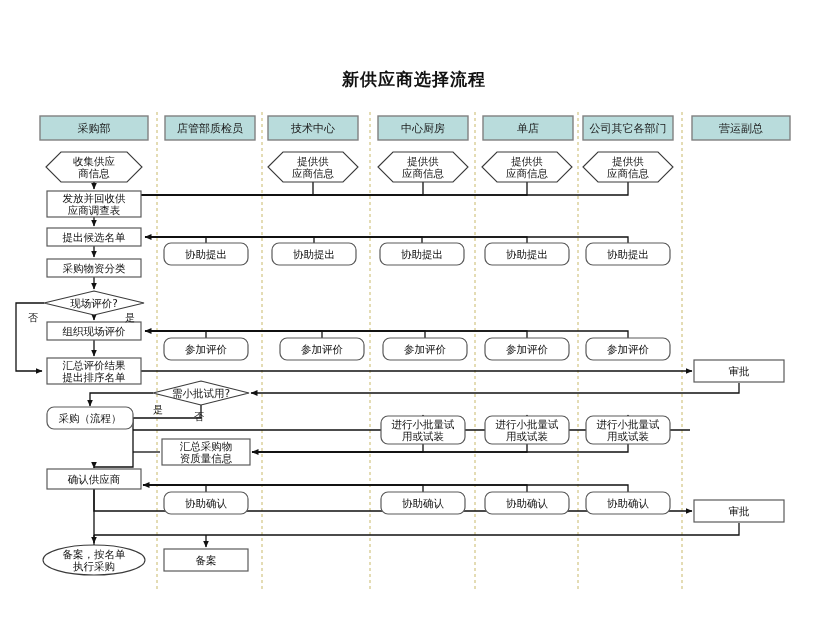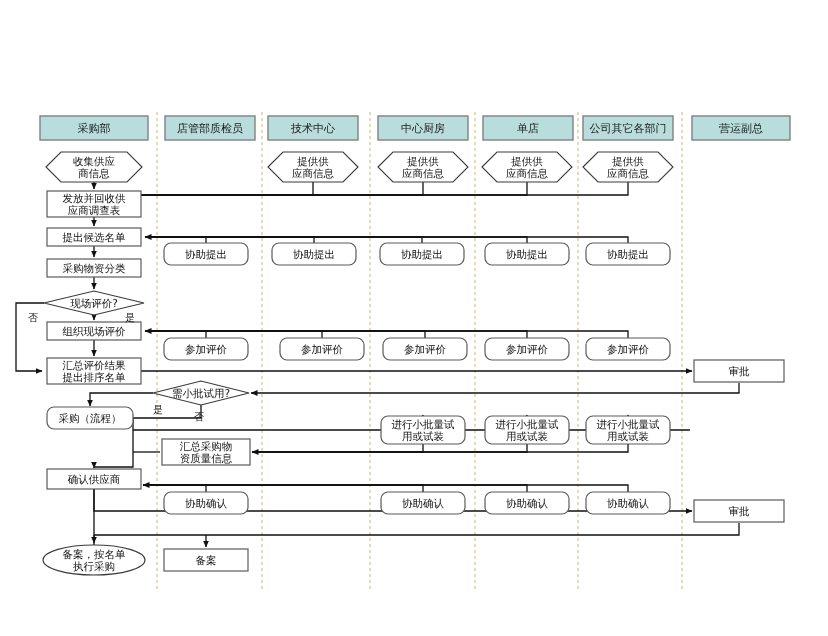--- a/index.html
+++ b/index.html
@@ -19,20 +19,21 @@
   .hex{fill:#ffffff;stroke:#3a3a3a;stroke-width:1.1;}
   .dia{fill:#ffffff;stroke:#3a3a3a;stroke-width:1.1;}
   .ell{fill:#ffffff;stroke:#3a3a3a;stroke-width:1.1;}
   .conn{stroke:#111;stroke-width:1.3;fill:none;}
   .lbl{font-size:10px;fill:#111;text-anchor:middle;dominant-baseline:middle;}
 </style>
 </head>
 <body>
 
 <div id="root">
+  <div id="title">新供应商选择流程</div>
   <svg id="chart" width="828" height="636">
     <defs>
       <marker id="ah" markerWidth="8" markerHeight="8" refX="6.5" refY="3" orient="auto" markerUnits="userSpaceOnUse">
         <path d="M0,0 L7,3 L0,6 z" fill="#111"></path>
       </marker>
     </defs>
     <g id="g-lanes">
         <line x1="157" y1="112" x2="157" y2="590" class="lane-div"></line>
         <line x1="262" y1="112" x2="262" y2="590" class="lane-div"></line>
         <line x1="370" y1="112" x2="370" y2="590" class="lane-div"></line>

